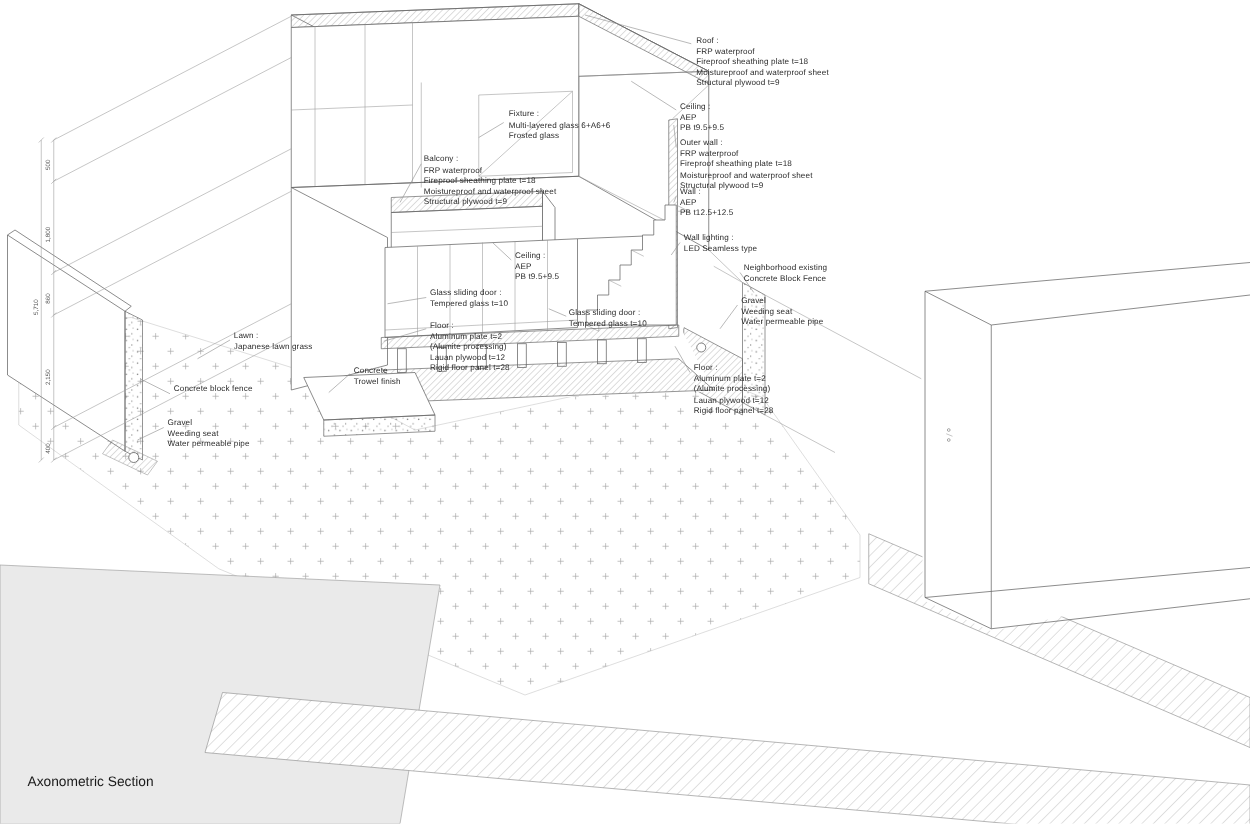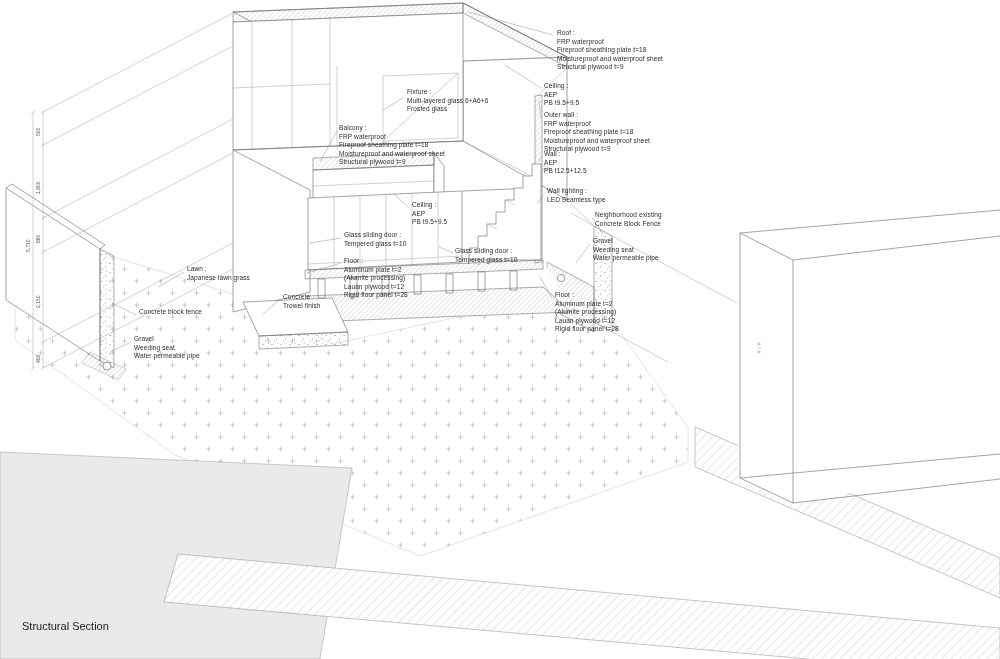--- a/index.html
+++ b/index.html
@@ -243,15 +243,15 @@
 Water permeable pipe</div>
 <div class="ann" style="left:593px;top:237px">Gravel
 Weeding seat
 Water permeable pipe</div>
 <div class="ann" style="left:555px;top:291px">Floor :
 Aluminum plate t=2
 (Alumite processing)
 Lauan plywood t=12
 Rigid floor panel t=28</div>
 
-<div class="title">Structural Section</div>
+<div class="title">Axonometric Section</div>
 
 </div>
 
 </body></html>

